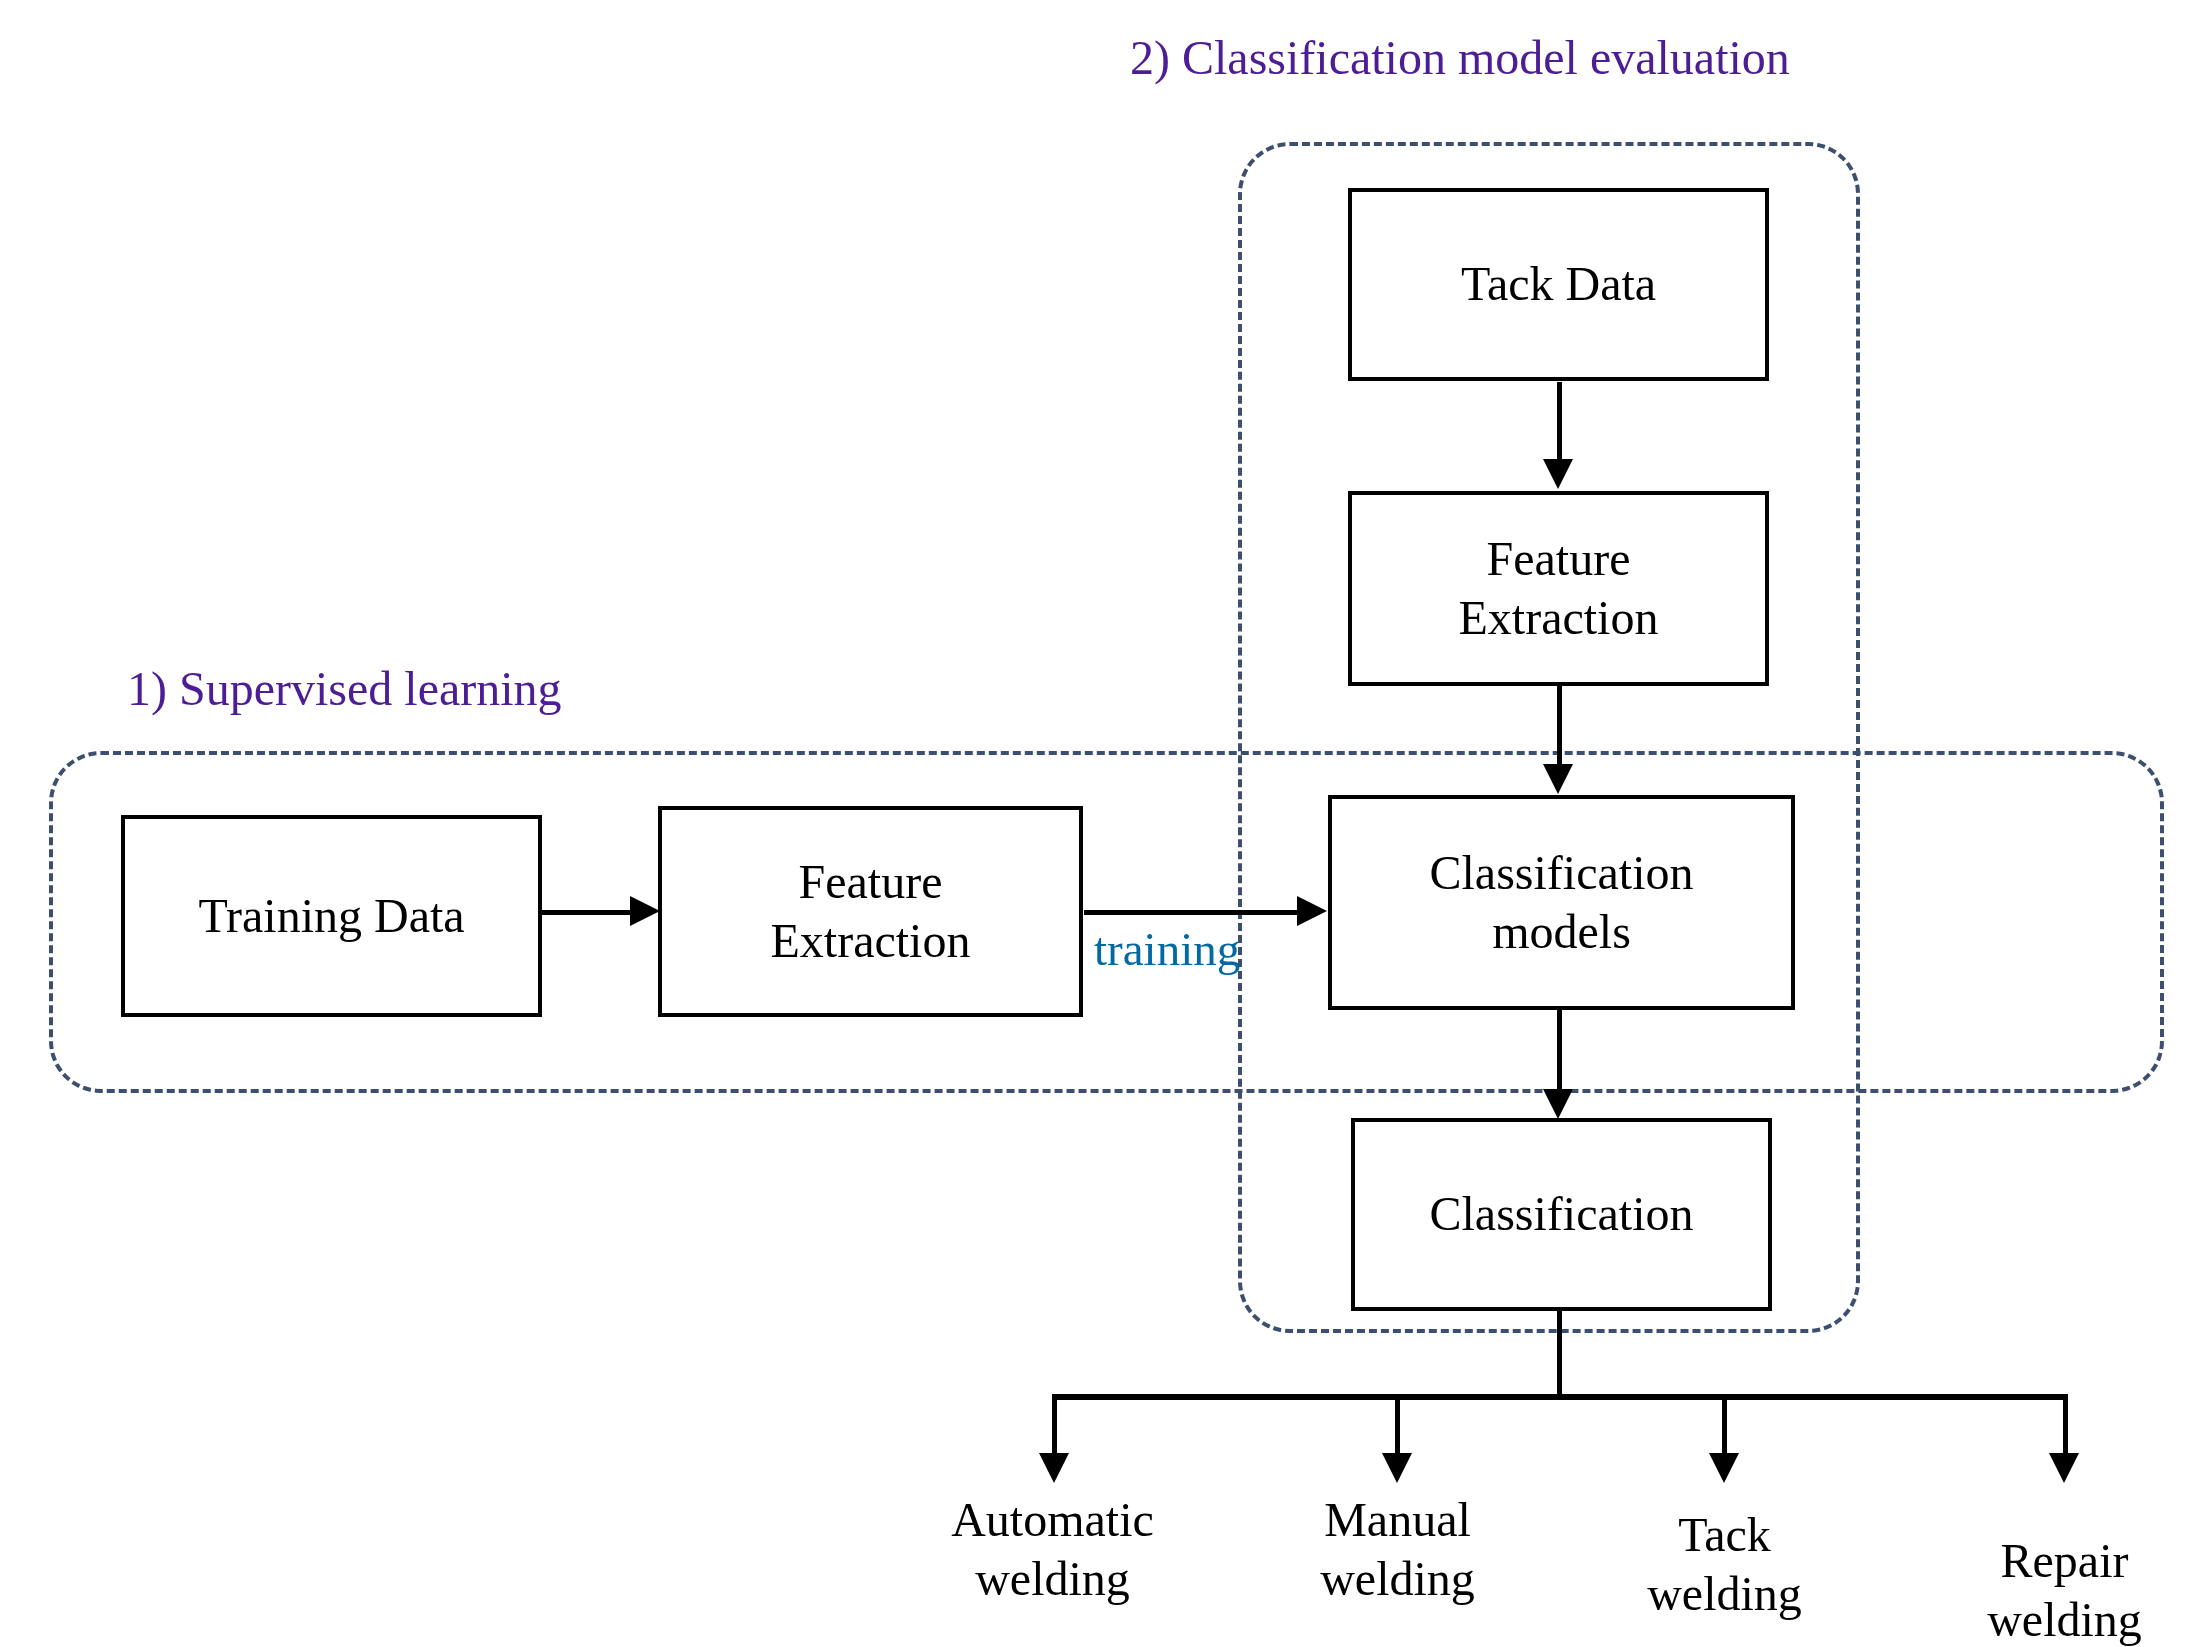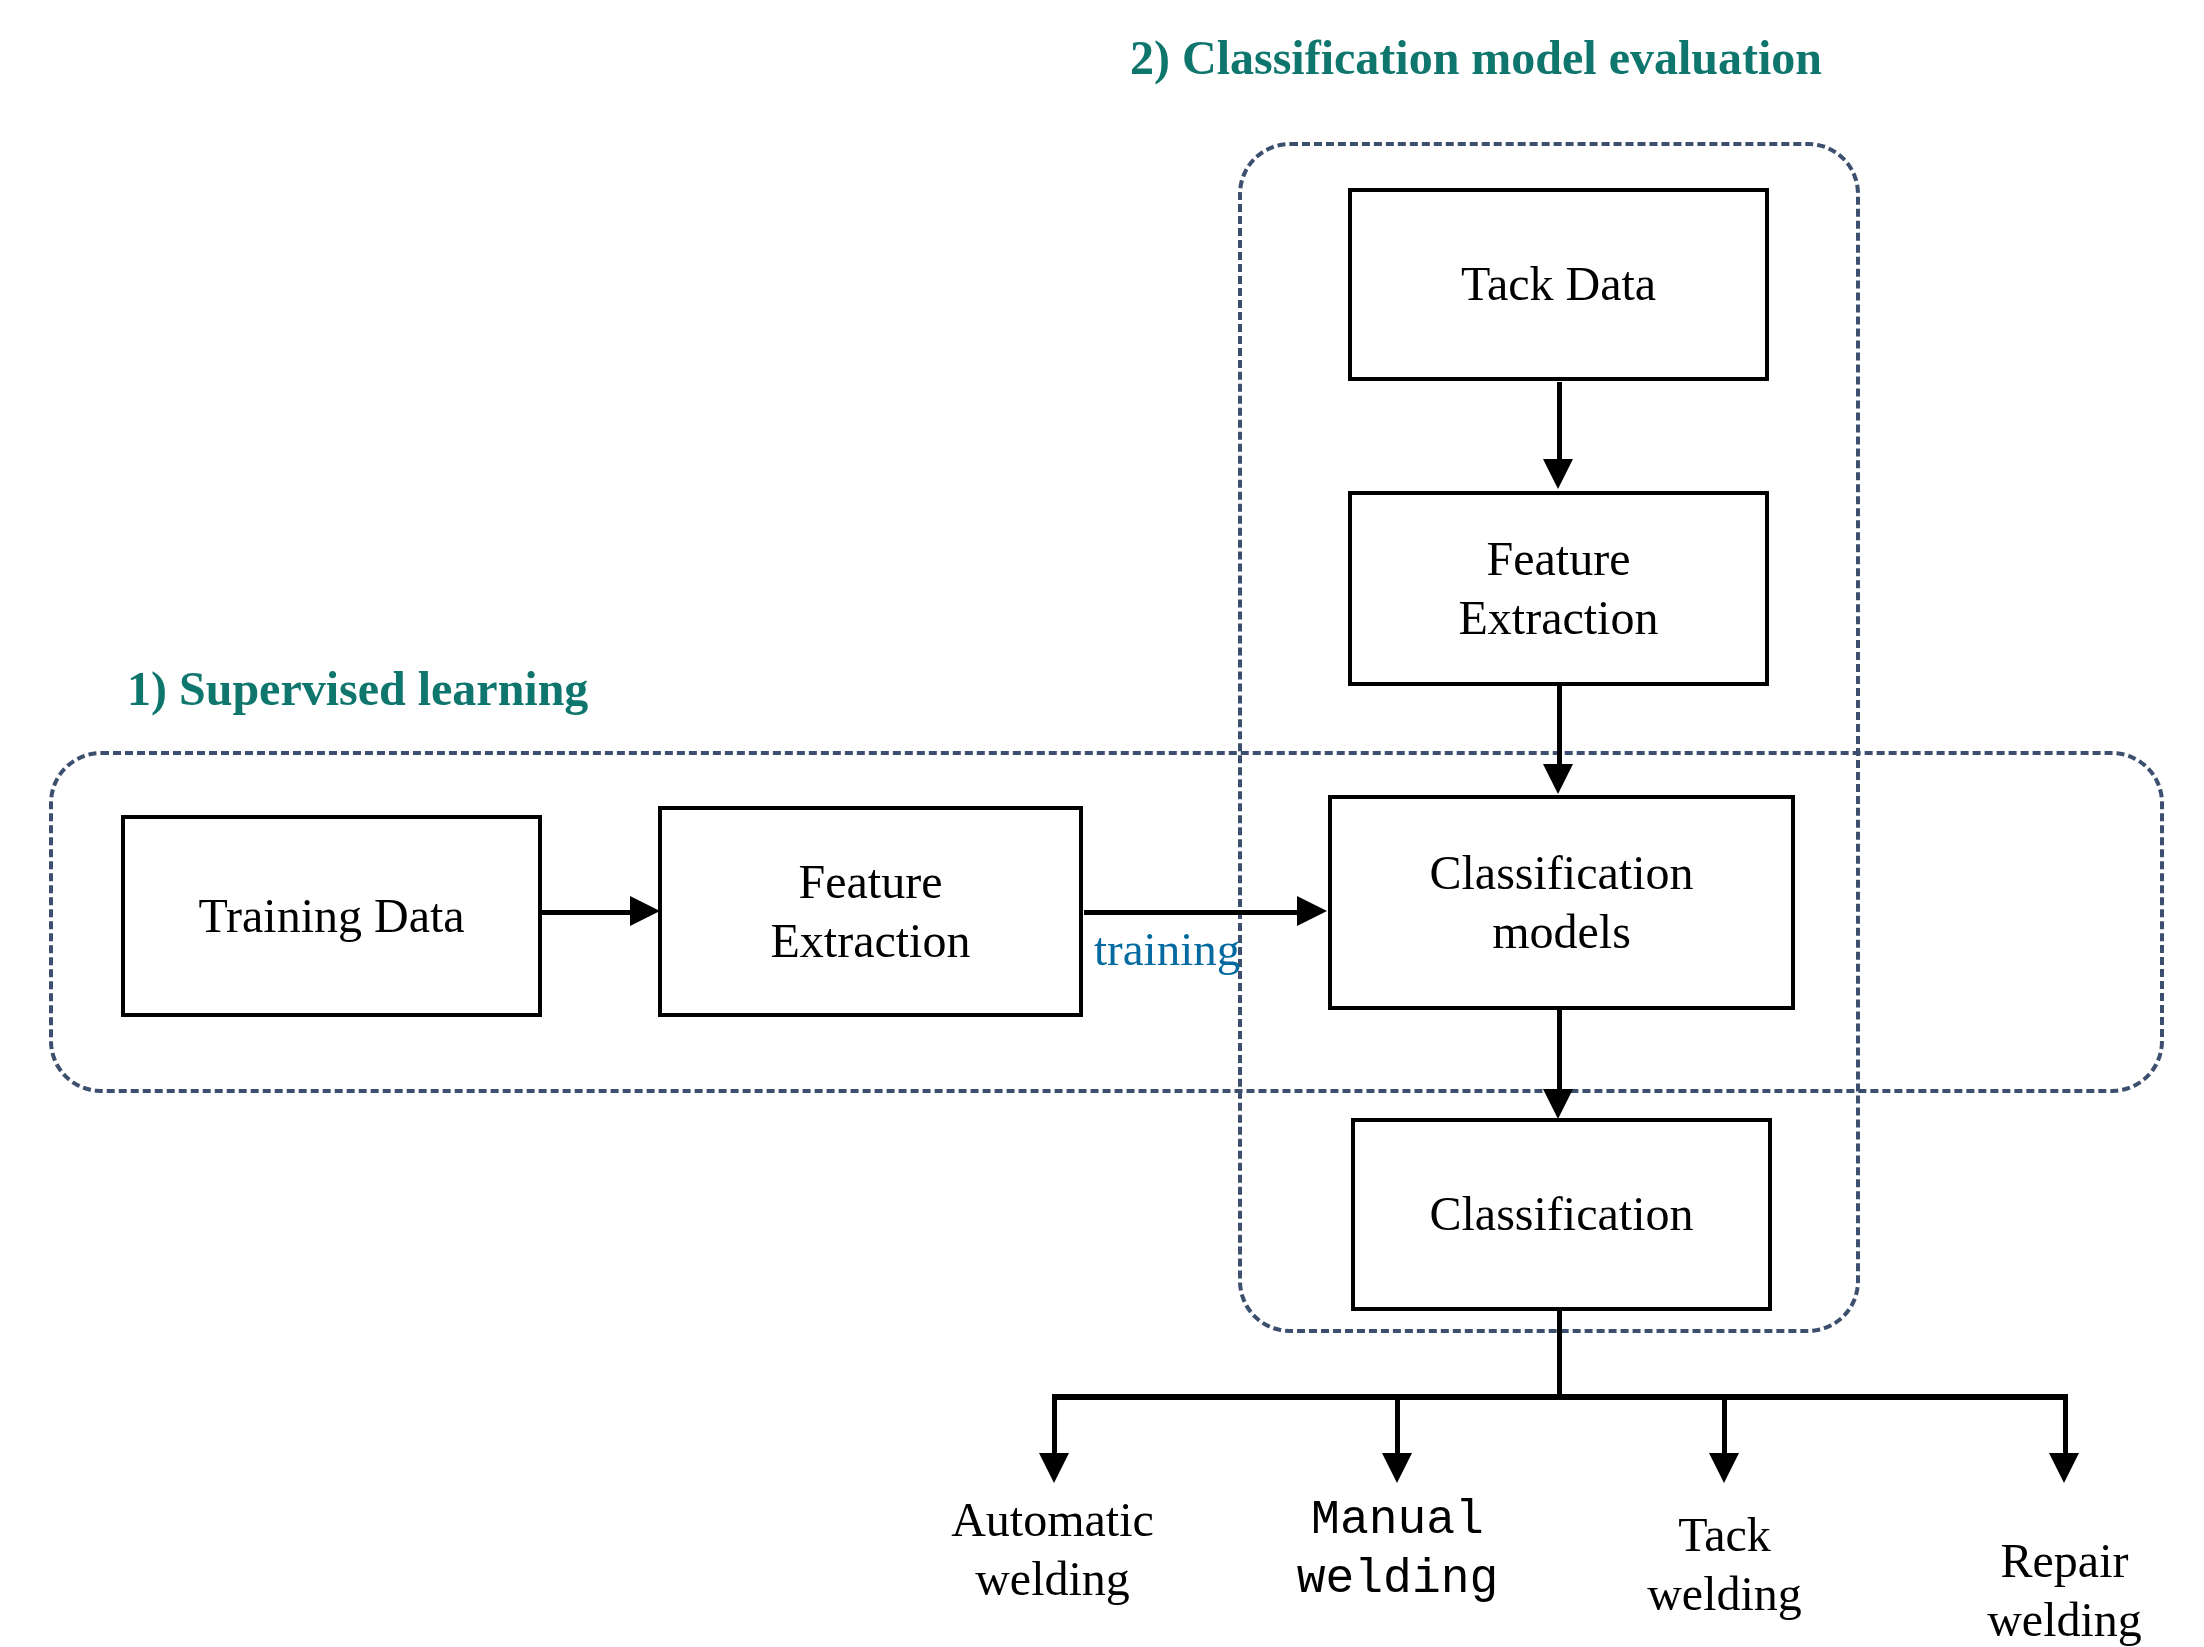--- a/index.html
+++ b/index.html
@@ -12,22 +12,22 @@
     width: 2205px;
     height: 1648px;
     background: #ffffff;
     font-family: "Liberation Serif", "DejaVu Serif", serif;
     overflow: hidden;
   }
 
   
   .section-title {
     position: absolute;
-    font-weight: bold;
-    color: #0f766e;
+    font-weight: normal;
+    color: #4c1d95;
     white-space: nowrap;
     line-height: 1;
     text-align: right;
   }
   #title-eval {
     left: 1130px;
     top: 34px;
     font-size: 48px;
   }
   #title-supervised {
@@ -123,21 +123,21 @@
   .leaf-label {
     position: absolute;
     width: 269px;
     text-align: center;
     font-size: 48px;
     line-height: 1.22;
     color: #000000;
     z-index: 5;
   }
   #leaf-0 { left: 918px; top: 1491px; }
-  #leaf-1 { left: 1263px; top: 1491px; font-family: Liberation Mono, monospace; }
+  #leaf-1 { left: 1263px; top: 1491px; }
   #leaf-2 { left: 1590px; top: 1506px; }
   #leaf-3 { left: 1930px; top: 1532px; }
 </style>
 </head>
 <body>
 
 <div id="canvas">
 
   <div class="dashed-region" id="region-supervised"></div>
   <div class="dashed-region" id="region-evaluation"></div>

